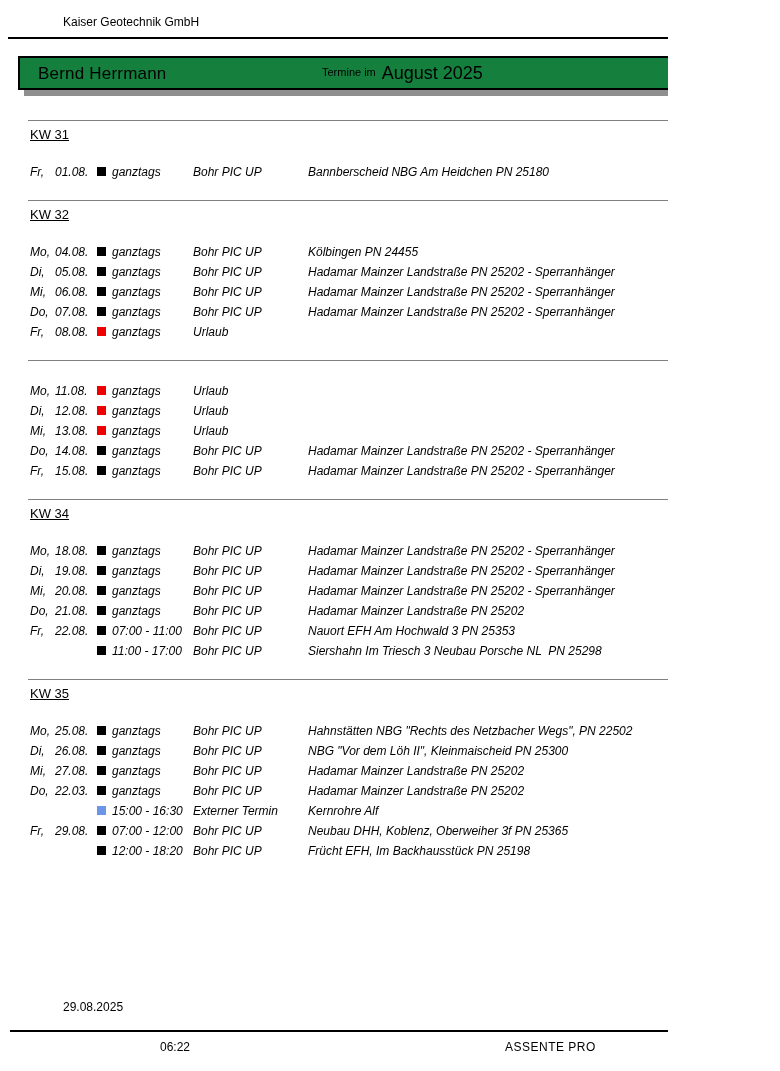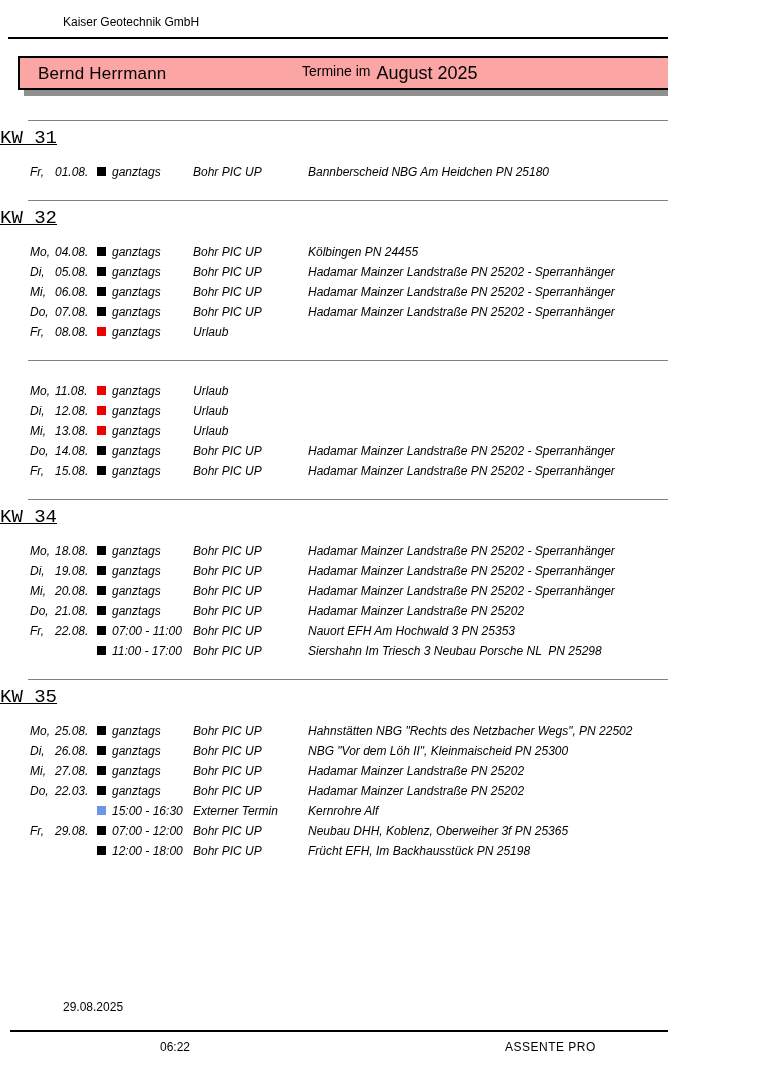--- a/index.html
+++ b/index.html
@@ -26,59 +26,59 @@
     width: 764px;
     height: 2px;
     background: #000000;
   }
   .title-box {
     position: absolute;
     left: 18px;
     top: 56px;
     width: 720px;
     height: 34px;
-    background: #fca5a5;
+    background: #15803d;
     border: 2px solid #000000;
     box-shadow: 6px 6px 0 #8f8f8f;
   }
   .person {
     position: absolute;
     left: 18px;
     top: 6px;
     font-size: 17px;
     letter-spacing: 0.2px;
   }
   .title-mid {
     position: absolute;
     left: 282px;
     top: 5px;
     font-size: 12px;
     white-space: pre;
   }
-  .title-mid .prefix { font-size: 14px; vertical-align: 3px; }
+  .title-mid .prefix { font-size: 11px; vertical-align: 3px; margin-left: 20px; }
   .title-mid .month { font-size: 18px; margin-left: 6px; }
   .weeks {
     position: absolute;
     left: 0;
     top: 120px;
     width: 780px;
   }
   .week-section { padding-bottom: 18px; }
   .week-divider {
     margin-left: 28px;
     width: 712px;
     height: 1px;
     background: #808080;
   }
   .week-label {
+    margin-left: 30px;
     margin-top: 6px;
     height: 15px;
-    font-size: 19px;
+    font-size: 13px;
     text-decoration: underline;
-    font-family: Liberation Mono, monospace;
   }
   .week-rows { margin-top: 20px; }
   .row {
     position: relative;
     height: 20px;
     font-size: 12px;
     font-style: italic;
   }
   .row span { position: absolute; top: 3px; white-space: pre; }
   .cell-day  { left: 30px; }
@@ -327,21 +327,21 @@
             <span class="cell-date">29.08.</span>
             <span class="marker" style="background: rgb(0, 0, 0);"></span>
             <span class="cell-time">07:00 - 12:00</span>
             <span class="cell-type">Bohr PIC UP</span>
             <span class="cell-desc">Neubau DHH, Koblenz, Oberweiher 3f PN 25365</span>
           </div>
           <div class="row">
             <span class="cell-day"></span>
             <span class="cell-date"></span>
             <span class="marker" style="background: rgb(0, 0, 0);"></span>
-            <span class="cell-time">12:00 - 18:00</span>
+            <span class="cell-time">12:00 - 18:20</span>
             <span class="cell-type">Bohr PIC UP</span>
             <span class="cell-desc">Frücht EFH, Im Backhausstück PN 25198</span>
           </div>
         </div>
       </div>
     </div>
 
   <div class="footer-rule"></div>
   <div class="footer-date">29.08.2025</div>
   <div class="footer-time">06:22</div>

